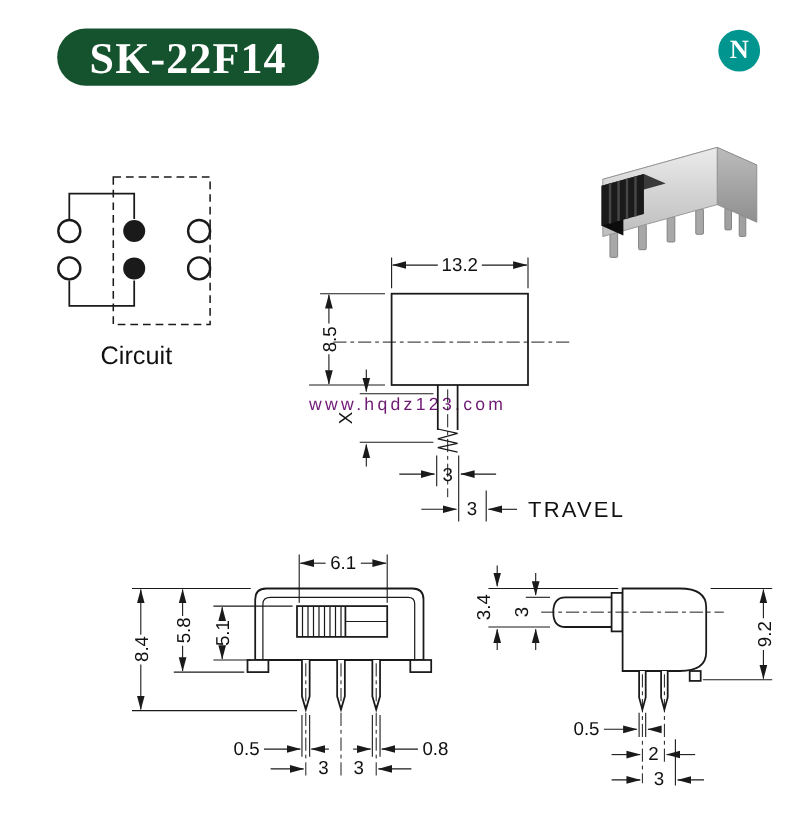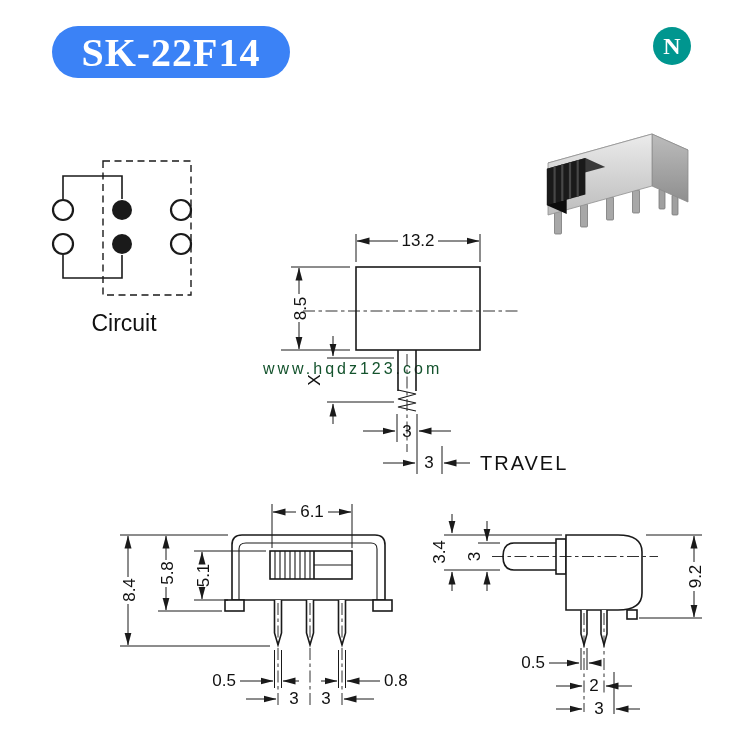--- a/index.html
+++ b/index.html
@@ -11,38 +11,38 @@
     position:absolute;left:52px;top:26px;width:238px;height:52px;border-radius:27px;
     display:flex;align-items:center;justify-content:center;color:#fff;
     font:bold 40px "Liberation Serif",serif;letter-spacing:1px;background:#00968F;
   }
   .logo{
     position:absolute;left:653px;top:27px;width:38px;height:38px;border-radius:50%;
     display:flex;align-items:center;justify-content:center;color:#fff;
     font:bold 24px "Liberation Serif",serif;background:#00968F;
   }
   .watermark{
-    position:absolute;left:263px;top:360px;color:#14532d;
+    position:absolute;left:281px;top:360px;color:#701a75;
     font:16px "Liberation Sans",sans-serif;letter-spacing:3px;
   }
   svg.drawing{position:absolute;left:0;top:0;}
   .ln{stroke:#1a1a1a;stroke-width:1.6;fill:none;}
   .lnf{stroke:#1a1a1a;stroke-width:1.6;fill:#ffffff;}
   .thin{stroke:#1a1a1a;stroke-width:1;fill:none;}
   .cl{stroke:#1a1a1a;stroke-width:0.9;fill:none;stroke-dasharray:12 3.5 3.5 3.5;}
   .dsh{stroke:#1a1a1a;stroke-width:1.4;fill:none;stroke-dasharray:7 4.5;}
   .rib{stroke:#1a1a1a;stroke-width:1.1;fill:none;}
   .dim{font:17px "Liberation Sans",sans-serif;fill:#111;}
   .big{font:20px "Liberation Sans",sans-serif;fill:#111;letter-spacing:2px;}
   .circlbl{font:23px "Liberation Sans",sans-serif;fill:#111;}
 </style>
 </head>
 <body>
 
-<div class="badge" style="background: #3b82f6;">SK-22F14</div>
+<div class="badge" style="background: #14532d;">SK-22F14</div>
 
 <div class="logo" style="background: rgb(0, 150, 143);">N</div>
 
 <div class="watermark">www.hqdz123.com</div>
 
 <svg class="drawing" width="735" height="744" viewBox="0 0 735 744" xmlns="http://www.w3.org/2000/svg">
   <defs>
     <marker id="arr" markerUnits="userSpaceOnUse" markerWidth="13.5" markerHeight="10" refX="12.5" refY="5" orient="auto-start-reverse">
       <path d="M0,1.5 L13,5 L0,8.5 Z" fill="#1a1a1a"></path>
     </marker>

